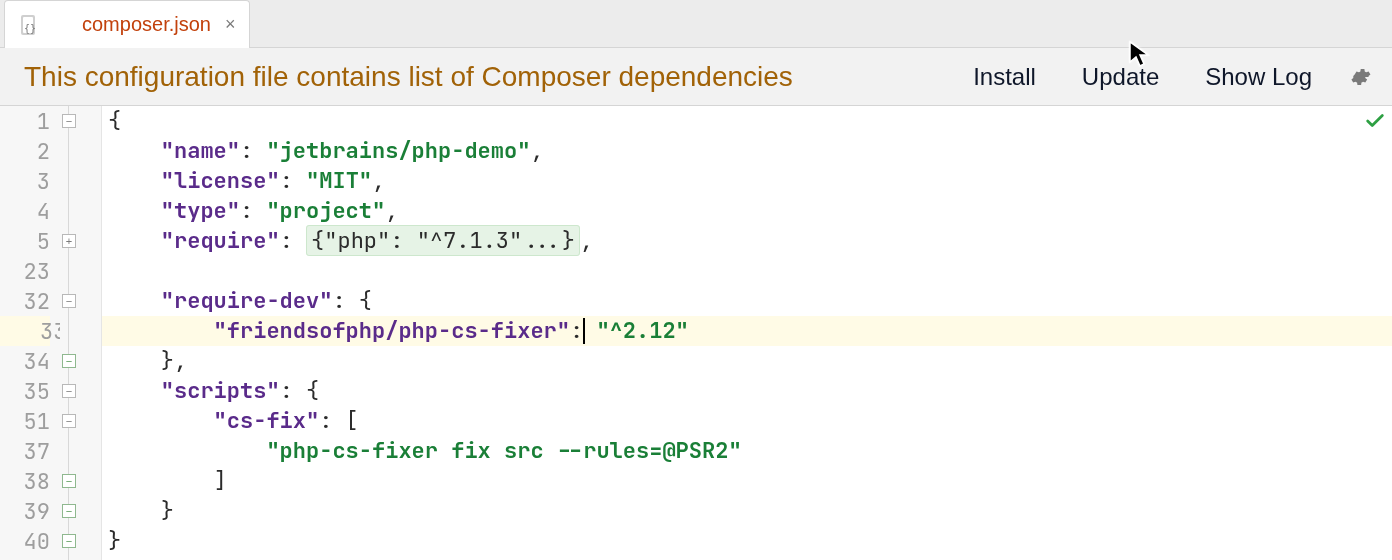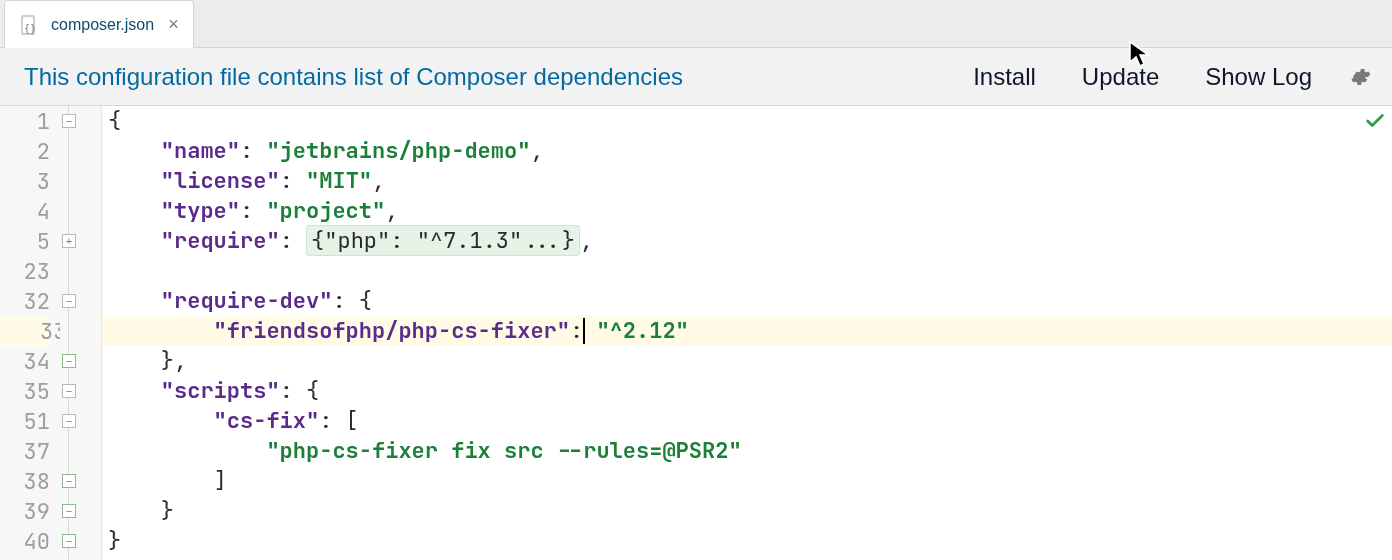--- a/index.html
+++ b/index.html
@@ -3,26 +3,26 @@
 <meta charset="utf-8">
 <style>
   * { box-sizing: border-box; margin: 0; padding: 0; }
   html, body { width: 1392px; height: 560px; font-family: "Segoe UI", "Helvetica Neue", Arial, sans-serif; font-size: 14px; color: #2b2b2b; background: #fff; overflow: hidden; }
   .mono { font-family: "JetBrains Mono", "Menlo", "Consolas", monospace; }
 
   
   .tab-bar { height: 48px; background: #ececec; border-bottom: 1px solid #d5d5d5; display: flex; align-items: flex-end; position: relative; }
   .tab { height: 48px; background: #ffffff; border: 1px solid #d5d5d5; border-bottom: none; border-top-left-radius: 4px; border-top-right-radius: 4px; display: flex; align-items: center; padding: 0 14px 0 14px; gap: 10px; margin-left: 4px; position: relative; top: 1px; }
   .tab .filetype-icon { width: 22px; height: 22px; display: inline-flex; align-items: center; justify-content: center; }
-  .tab .tab-title { font-size: 16px; color: #0c4a6e; }
+  .tab .tab-title { font-size: 20px; color: #c2410c; margin-left: 31px; }
   .tab .tab-close { color: #7a7a7a; font-size: 18px; margin-left: 4px; }
 
   
   .info-bar { height: 58px; background: #f2f2f2; border-bottom: 1px solid #d5d5d5; display: flex; align-items: center; padding: 0 18px 0 24px; gap: 22px; }
-  .info-bar .msg { flex: 1; font-size: 24px; color: #0369a1; }
+  .info-bar .msg { flex: 1; font-size: 28px; color: #a16207; }
   .info-bar .action { color: #0f172a; font-size: 24px; cursor: pointer; padding: 0 12px; }
   .info-bar .gear { color: #7a7a7a; display: inline-flex; align-items: center; justify-content: center; width: 28px; height: 28px; }
 
   
   .editor { display: flex; position: relative; height: calc(560px - 48px - 58px); width: 100%; background: #fff; }
   .gutter { width: 60px; background: #f7f7f7; border-right: none; text-align: right; padding-right: 10px; color: #9e9e9e; }
   .gutter2 { width: 42px; background: #f7f7f7; border-right: 1px solid #e5e5e5; position: relative; }
   .fold { position: absolute; left: 2px; width: 14px; height: 14px; border: 1px solid #b8b8b8; background: #fff; color: #7a7a7a; font-size: 11px; line-height: 12px; text-align: center; }
   .fold-line { position: absolute; left: 8px; width: 1px; background: #d8d8d8; top: 0; bottom: 0; }
   .code { flex: 1; position: relative; }

